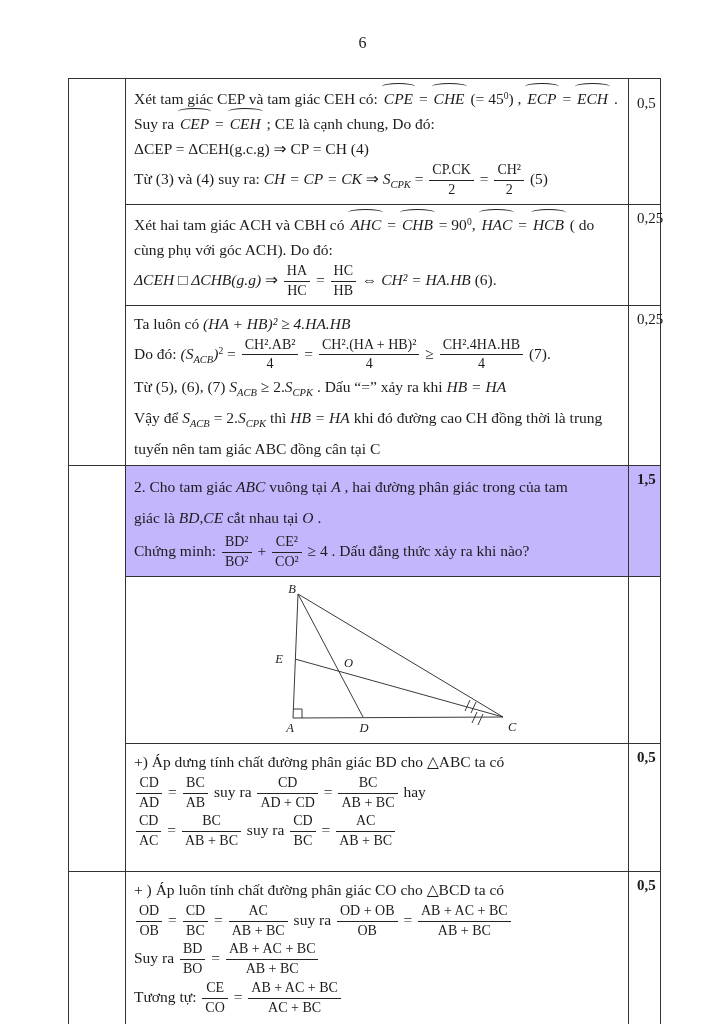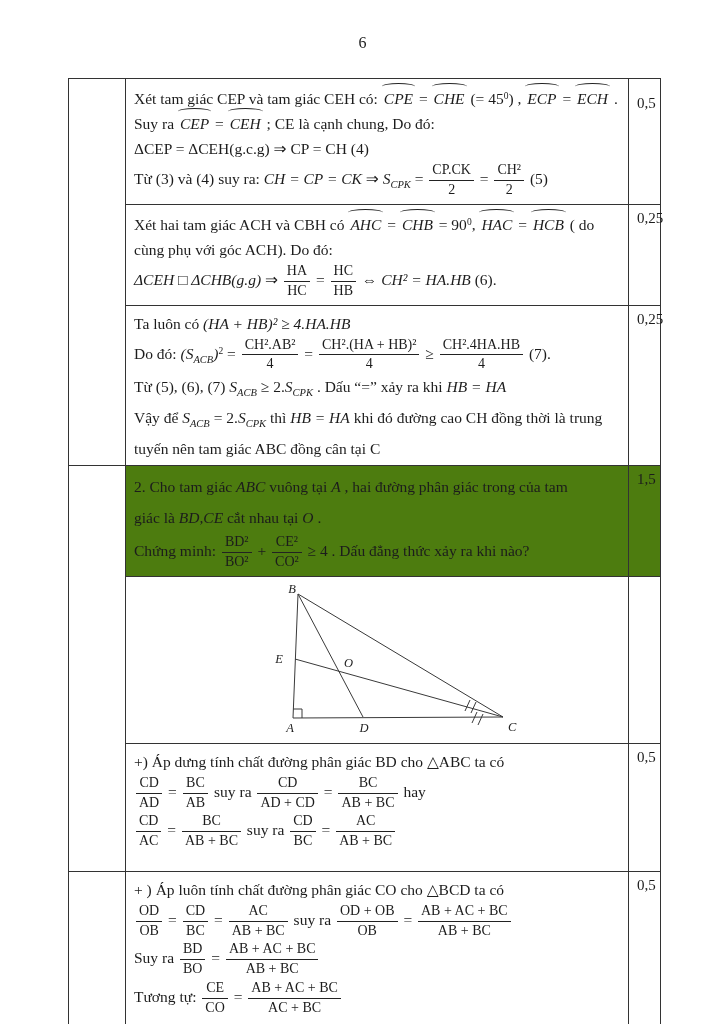--- a/index.html
+++ b/index.html
@@ -28,30 +28,30 @@
     padding:5px 8px 4px 8px;
   }
   td.left{padding:0;}
   td.content{line-height:25px;}
   td.score{
     text-align:center;
     vertical-align:middle;
     padding:0 1px;
     font-size:15px;
   }
-  td.score.bold{font-weight:normal;}
+  td.score.bold{font-weight:bold;}
   tr.r0 td.content{height:116px;}
   tr.r0 td.score{vertical-align:top;padding-top:16px;}
   tr.r1 td.content{height:79px;}
   tr.r2 td.content{height:145px;}
   tr.r3 td.content{height:95px;}
   tr.r4 td.content{height:157px;}
   tr.r5 td.content{height:118px;}
   tr.r6 td.content{height:152px;}
-  td.gray{background:#4d7c0f;}
+  td.gray{background:#c4b5fd;}
   td.statement{line-height:31px;}
   .fline{min-height:25px;}
   .statement .fline{min-height:31px;}
   
   i{}
   sub{font-size:10.5px;font-style:italic;vertical-align:-4px;text-align:center;}
   sup{font-size:9.5px;vertical-align:5px;}
   .frac{
     display:inline-block;vertical-align:middle;
     text-align:center;margin:1px 2px;

